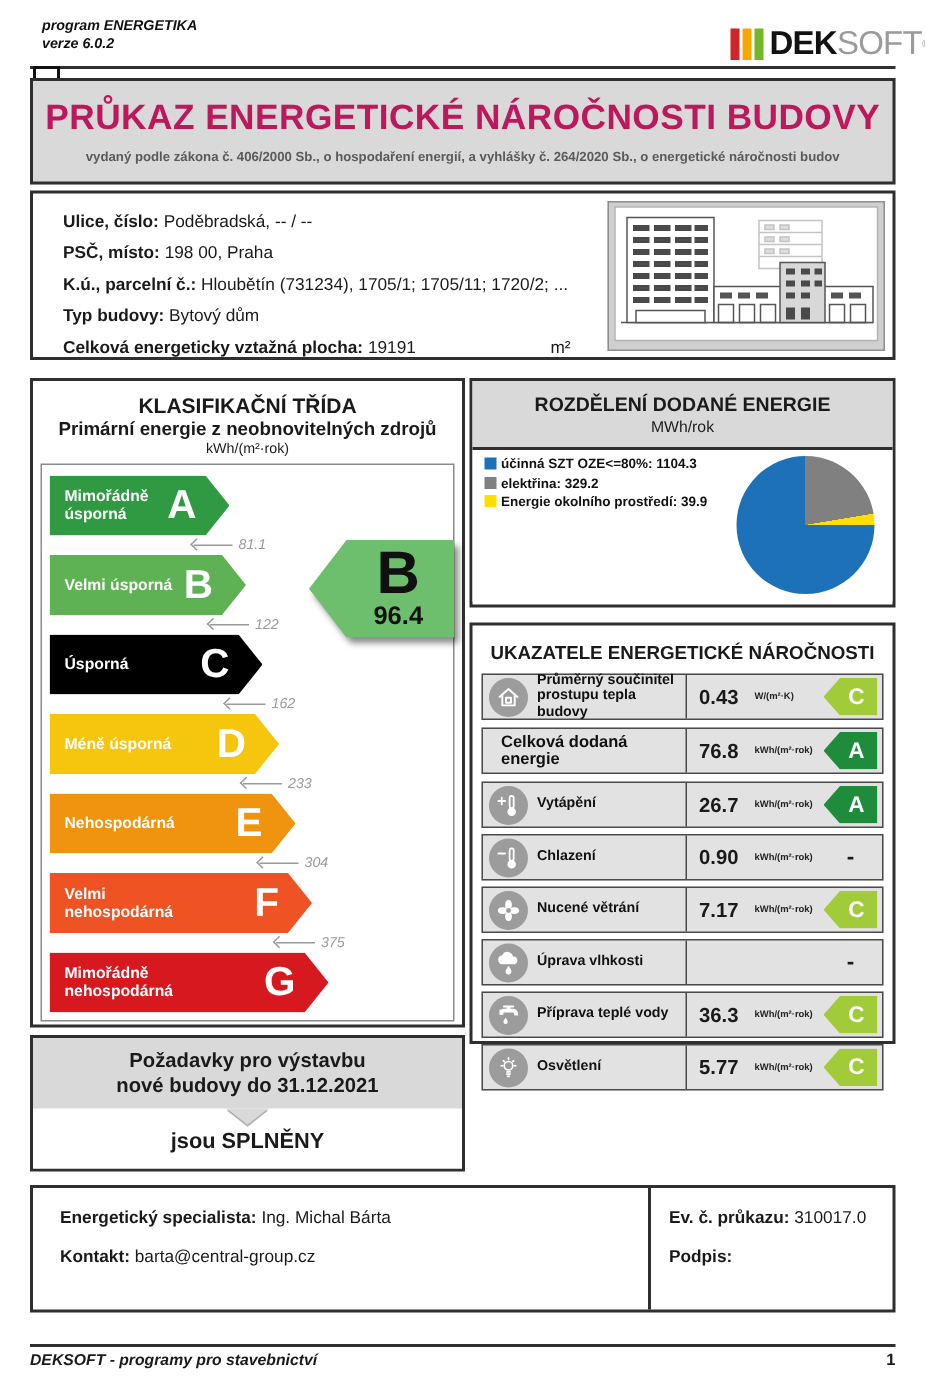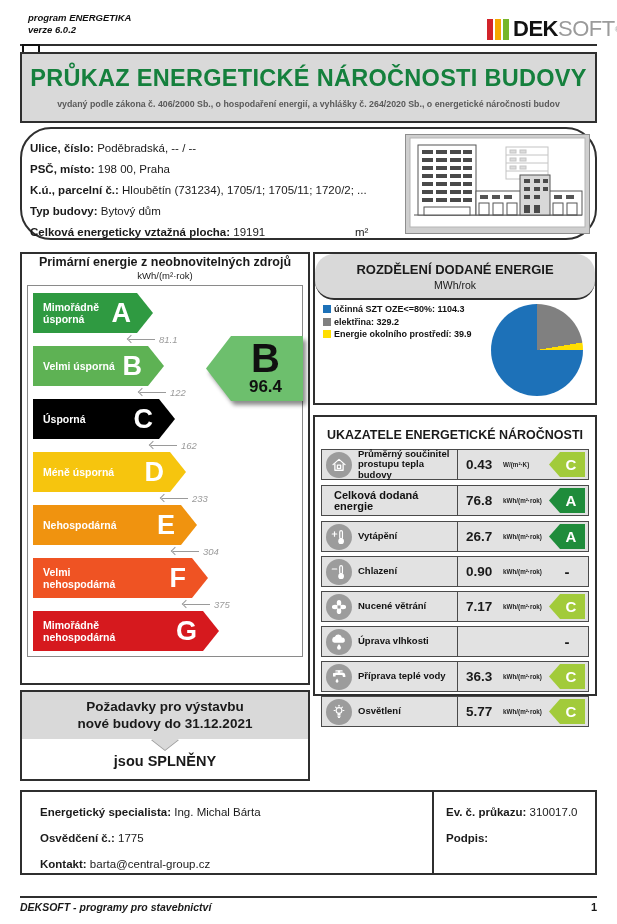--- a/index.html
+++ b/index.html
@@ -15,25 +15,25 @@
   .logo-soft { font-size:22px; color:#9b9b9b; letter-spacing:-0.5px; }
   .logo-mark { font-size:7px; color:#9b9b9b; vertical-align:top; }
   .header-rule { position:absolute; left:20px; top:44px; width:577px; height:2px; background:#2f2f2f; }
   .corner-notch { position:absolute; left:22px; top:44px; width:18px; height:9px; background:#fff; border:2.5px solid #111; border-bottom:none; }
 
   
   .box { position:absolute; border:2px solid #2f2f2f; background:#fff; }
 
   
   .title-box { left:20px; top:52px; width:577px; height:71px; background:#d9d9d9; text-align:center; padding-top:11px; }
-  .title-main { font-size:23.5px; font-weight:bold; letter-spacing:0.3px; color:#15803d; }
+  .title-main { font-size:23.5px; font-weight:bold; letter-spacing:0.3px; color:#be185d; }
   .title-sub { font-size:8.8px; font-weight:bold; color:#5a5a5a; margin-top:7px; }
 
   
-  .info-box { left:20px; top:127px; width:577px; height:113px; padding:9px 0 0 8px;border-radius:31px; }
+  .info-box { left:20px; top:127px; width:577px; height:113px; padding:9px 0 0 20px; }
   .info-line { position:relative; height:21px; line-height:21px; font-size:11.5px; white-space:nowrap; }
   .info-line b { font-weight:bold; }
   .info-unit { position:absolute; left:325px; top:0; }
   .building-img { position:absolute; right:5px; top:5px; width:185px; height:100px; background:#cfcfcf; border:1px solid #8e8e8e; }
 
   
   .class-box { left:20px; top:252px; width:290px; height:433px; text-align:center; }
   .class-title { font-size:14px; font-weight:bold; margin-top:8px; }
   .class-sub { font-size:12.5px; font-weight:bold; margin-top:1px; }
   .class-unit { font-size:9.5px; margin-top:1px; }
@@ -60,21 +60,21 @@
   .req-box { left:20px; top:690px; width:290px; height:91px; }
   .req-top { position:relative; background:#d9d9d9; height:47px; text-align:center; padding-top:6px;
              font-size:13.5px; font-weight:bold; line-height:17px; }
   .req-chevron { position:absolute; left:50%; top:47px; transform:translateX(-50%); width:0; height:0;
                  border-left:14px solid transparent; border-right:14px solid transparent; border-top:11px solid #d9d9d9;
                  filter:drop-shadow(0 1px 0 #9a9a9a); z-index:2; }
   .req-bottom { height:40px; background:#fff; text-align:center; padding-top:14px; font-size:14.5px; font-weight:bold; }
 
   
   .pie-box { left:313px; top:252px; width:284px; height:153px; }
-  .pie-head { background:#d9d9d9; border-bottom:2px solid #2f2f2f; text-align:center; height:46px; padding-top:8px;border-radius:19px; }
+  .pie-head { background:#d9d9d9; border-bottom:2px solid #2f2f2f; text-align:center; height:46px; padding-top:8px; }
   .pie-title { font-size:13px; font-weight:bold; }
   .pie-unit { font-size:10.5px; margin-top:2px; }
   .pie-body { position:relative; height:101px; background:#fff; }
   .legend { position:absolute; left:8px; top:4px; }
   .legend-item { display:flex; align-items:center; gap:3px; font-size:9px; font-weight:bold; margin-bottom:2.5px; color:#111; }
   .legend-item i { width:8px; height:8px; display:inline-block; flex:0 0 8px; }
   .pie-chart { position:absolute; right:12px; top:4px; width:92px; height:92px; border-radius:50%; }
 
   
   .ind-box { left:313px; top:415px; width:284px; height:281px; padding:0 6px; }
@@ -222,20 +222,21 @@
           <rect x="118" y="60" width="6" height="4"></rect>
             <rect x="128" y="60" width="6" height="4"></rect>
           <rect x="118" y="70" width="6" height="8"></rect>
             <rect x="128" y="70" width="6" height="8"></rect>
         </g>
       </svg>
     </div>
   </div>
 
   <div class="box class-box">
+    <div class="class-title">KLASIFIKAČNÍ TŘÍDA</div>
     <div class="class-sub">Primární energie z neobnovitelných zdrojů</div>
     <div class="class-unit">kWh/(m²·rok)</div>
     <div class="scale-frame">
       <div class="bar-row">
         <div class="bar w0" style="background: rgb(47, 154, 65);">
           <span class="bar-label">Mimořádně úsporná</span>
           <span class="bar-letter">A</span>
         </div>
         <span class="thr t0">
             <i class="thr-line"></i>
@@ -491,21 +492,20 @@
         <span class="ind-unit">kWh/(m²·rok)</span>
         <span class="ind-badge badge-arrow" style="background: rgb(162, 203, 58);">C</span>
       </div>
     </div>
   </div>
 
   <div class="box bottom-box">
     <div class="bottom-divider"></div>
     <div class="bottom-left">
       <div class="bottom-line"><b>Energetický specialista:</b> <span>Ing. Michal Bárta</span></div>
-      <div class="bottom-line"><b>Osvědčení č.:</b> <span>1775</span></div>
       <div class="bottom-line"><b>Kontakt:</b> <span>barta@central-group.cz</span></div>
     </div>
     <div class="bottom-right">
       <div class="bottom-line"><b>Ev. č. průkazu:</b> <span>310017.0</span></div>
       <div class="bottom-line"><b>Podpis:</b> <span></span></div>
     </div>
   </div>
 
   <div class="footer-rule"></div>
   <div class="footer-left">DEKSOFT - programy pro stavebnictví</div>

